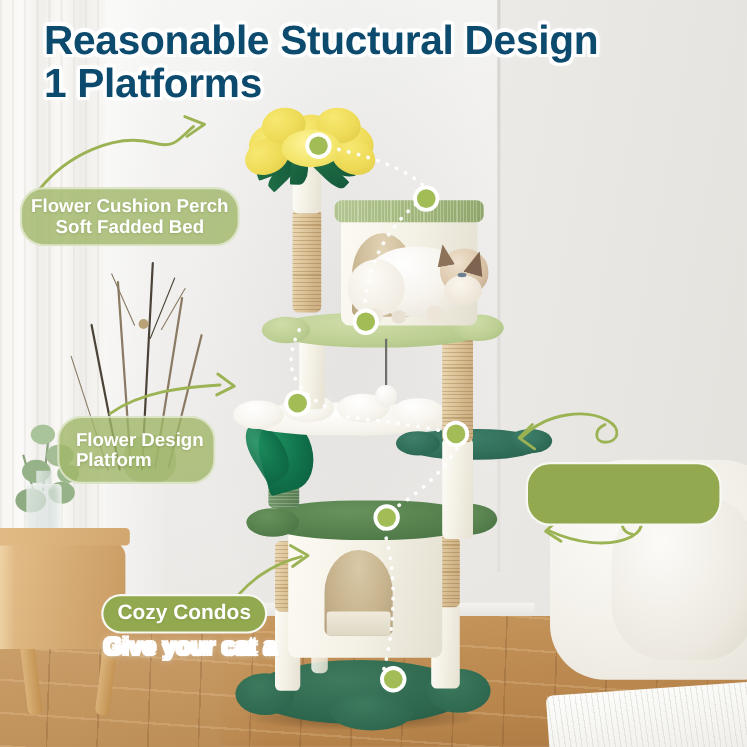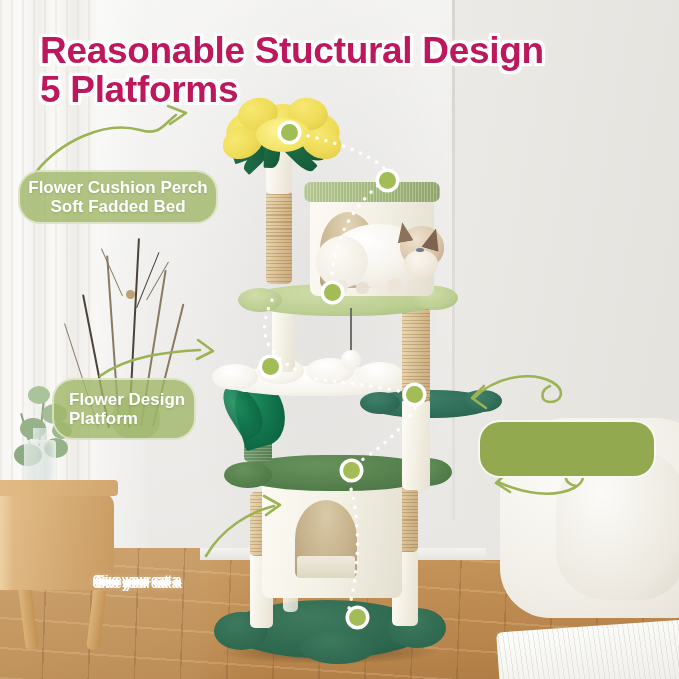--- a/index.html
+++ b/index.html
@@ -125,23 +125,23 @@
     background:radial-gradient(circle at 35% 30%,#ffffff,#ece9df);}
   .pom-string{position:absolute;left:350px;top:308px;width:1.5px;height:44px;background:#6e6e6a;}
 
   
   svg.anno{position:absolute;left:0;top:0;width:679px;height:679px;pointer-events:none;}
 
   .dotmark{position:absolute;width:17px;height:17px;border-radius:50%;
     background:#a2bd55;box-shadow:0 0 0 3.5px #ffffff;}
 
   
-  .headline{position:absolute;left:40px;top:31px;width:615px;
+  .headline{position:absolute;left:40px;top:17px;width:615px;
     font-size:37px;font-weight:bold;line-height:1.06;letter-spacing:-.3px;
-    color:#be185d;
+    color:#0c4a6e;
     text-shadow:
       -2.6px -2.6px 0 #fff, 2.6px -2.6px 0 #fff, -2.6px 2.6px 0 #fff, 2.6px 2.6px 0 #fff,
       -3.2px 0 0 #fff, 3.2px 0 0 #fff, 0 -3.2px 0 #fff, 0 3.2px 0 #fff,
       0 0 9px rgba(255,255,255,.95);}
   .headline .l2{display:block;}
 
   .badge{position:absolute;box-sizing:border-box;display:flex;flex-direction:column;
     align-items:center;justify-content:center;text-align:center;
     color:#fff;font-weight:bold;border-radius:22px;
     border:2.5px solid rgba(255,255,255,.92);
@@ -151,21 +151,21 @@
   .badge.soft{background:rgba(160,182,104,.80);border-color:rgba(255,255,255,.55);}
 
   #badge-avocado{left:438px;top:80px;width:202px;height:60px;font-size:19px;}
   #badge-cushion{left:18px;top:170px;width:200px;height:54px;font-size:17px;padding:0 6px;}
   #badge-platform{left:52px;top:378px;width:144px;height:62px;font-size:17px;
     align-items:flex-start;text-align:left;padding-left:15px;}
   #badge-pounds{left:478px;top:420px;width:178px;height:58px;font-size:17px;}
   #badge-condos{left:92px;top:540px;width:151px;height:36px;font-size:19px;border-radius:18px;}
 
   .subcaption{position:absolute;left:94px;top:576px;width:200px;
-    font-size:12px;font-weight:bold;line-height:1.12;color:#ffffff;
+    font-size:22px;font-weight:bold;line-height:1.12;color:#ffffff;
     text-shadow:-1.6px -1.6px 0 #fff,1.6px -1.6px 0 #fff,-1.6px 1.6px 0 #fff,1.6px 1.6px 0 #fff,
       0 0 7px rgba(255,255,255,.9), 0 1px 3px rgba(120,130,90,.35);}
   .subcaption span{display:block;}
 </style>
 </head>
 <body>
 
 <div id="stage">
 
   <div class="wall"></div>
@@ -363,35 +363,38 @@
   <div class="dotmark" style="left:281px;top:124px;"></div>
   <div class="dotmark" style="left:379px;top:172px;"></div>
   <div class="dotmark" style="left:324px;top:284px;"></div>
   <div class="dotmark" style="left:262px;top:358px;"></div>
   <div class="dotmark" style="left:406px;top:386px;"></div>
   <div class="dotmark" style="left:343px;top:462px;"></div>
   <div class="dotmark" style="left:349px;top:609px;"></div>
 
   <div class="headline">
     <span>Reasonable Stuctural Design</span>
-    <span class="l2">5 Platforms</span>
+    <span class="l2">1 Platforms</span>
   </div>
 
 
   <div class="badge soft" id="badge-platform">
     <span>Flower Design</span>
     <span>Platform</span>
   </div>
 
   <div class="badge soft" id="badge-cushion">
     <span>Flower Cushion Perch</span>
     <span>Soft Fadded Bed</span>
   </div>
 
   <div class="badge solid" id="badge-pounds">
   </div>
 
+  <div class="badge solid" id="badge-condos">
+    <span>Cozy Condos</span>
+  </div>
 
   <div class="subcaption">
     <span>Give your cat a</span>
   </div>
 
 </div>
 
 </body></html>

